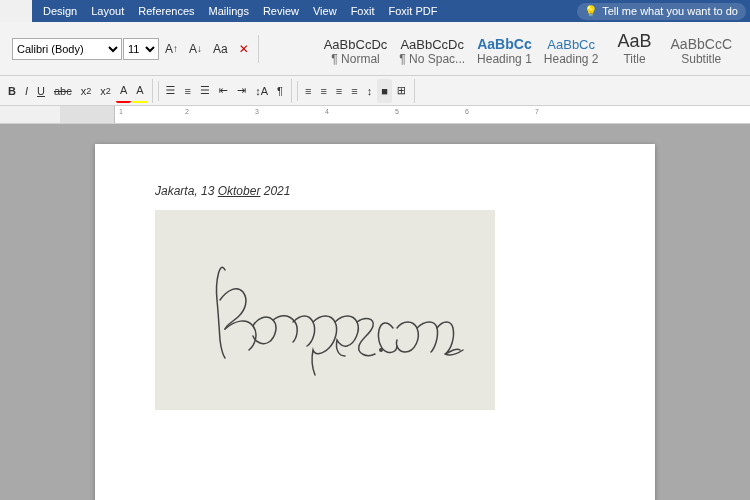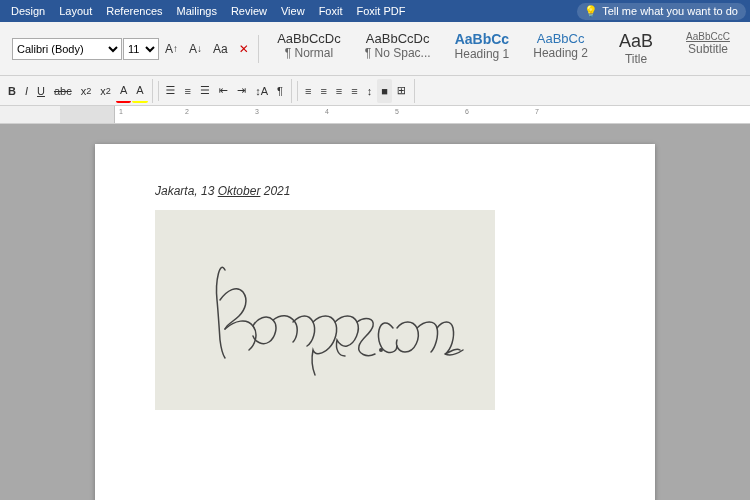--- a/index.html
+++ b/index.html
@@ -12,20 +12,21 @@
       overflow: hidden;
     }
 
     
     .menu-bar {
       display: flex;
       align-items: center;
       background: #2b5797;
       padding: 8px 4px;
       height: 22px;
+      margin-left: 32px;
     }
     .menu-item {
       color: white;
       font-size: 11px;
       padding: 2px 7px;
       cursor: pointer;
       white-space: nowrap;
     }
 
     .tell-me {
@@ -110,23 +111,23 @@
     .fmt-separator {
       width: 1px;
       height: 20px;
       background: #d0d0d0;
       margin: 0 2px;
     }
 
     
     .styles-section {
       display: flex;
-      align-items: flex-start;
+      align-items: flex-end;
       margin-left: auto;
-      gap: 12px;
+      gap: 0;
     }
     .style-item {
       display: flex;
       flex-direction: column;
       align-items: center;
       padding: 2px 6px;
       cursor: pointer;
       border-radius: 2px;
       min-width: 60px;
     }
@@ -253,21 +254,21 @@
     </div>
     <div class="style-item heading2">
       <span class="style-preview" style="font-size:13px;color:#2e75b6;">AaBbCc</span>
       <span class="style-label">Heading 2</span>
     </div>
     <div class="style-item title-style">
       <span class="style-preview" style="font-size:18px;color:#333;">AaB</span>
       <span class="style-label">Title</span>
     </div>
     <div class="style-item">
-      <span class="style-preview" style="font-size:10px;color:#666;text-decoration:underline;">AaBbCcC</span>
+      <span class="style-preview" style="font-size:14px;color:#666;">AaBbCcC</span>
       <span class="style-label">Subtitle</span>
     </div>
   </div>
 </div>
 
 <div class="format-bar">
   <div class="toolbar-group">
     <button class="fmt-btn">
         <b>B</b>
       </button>

